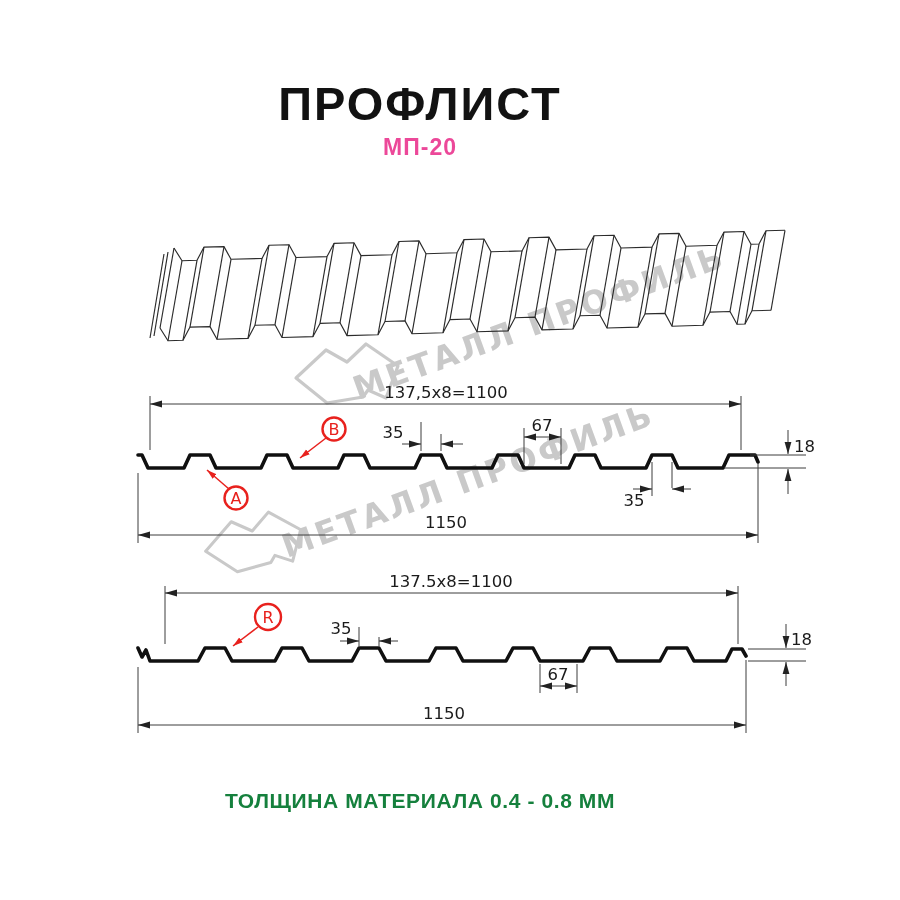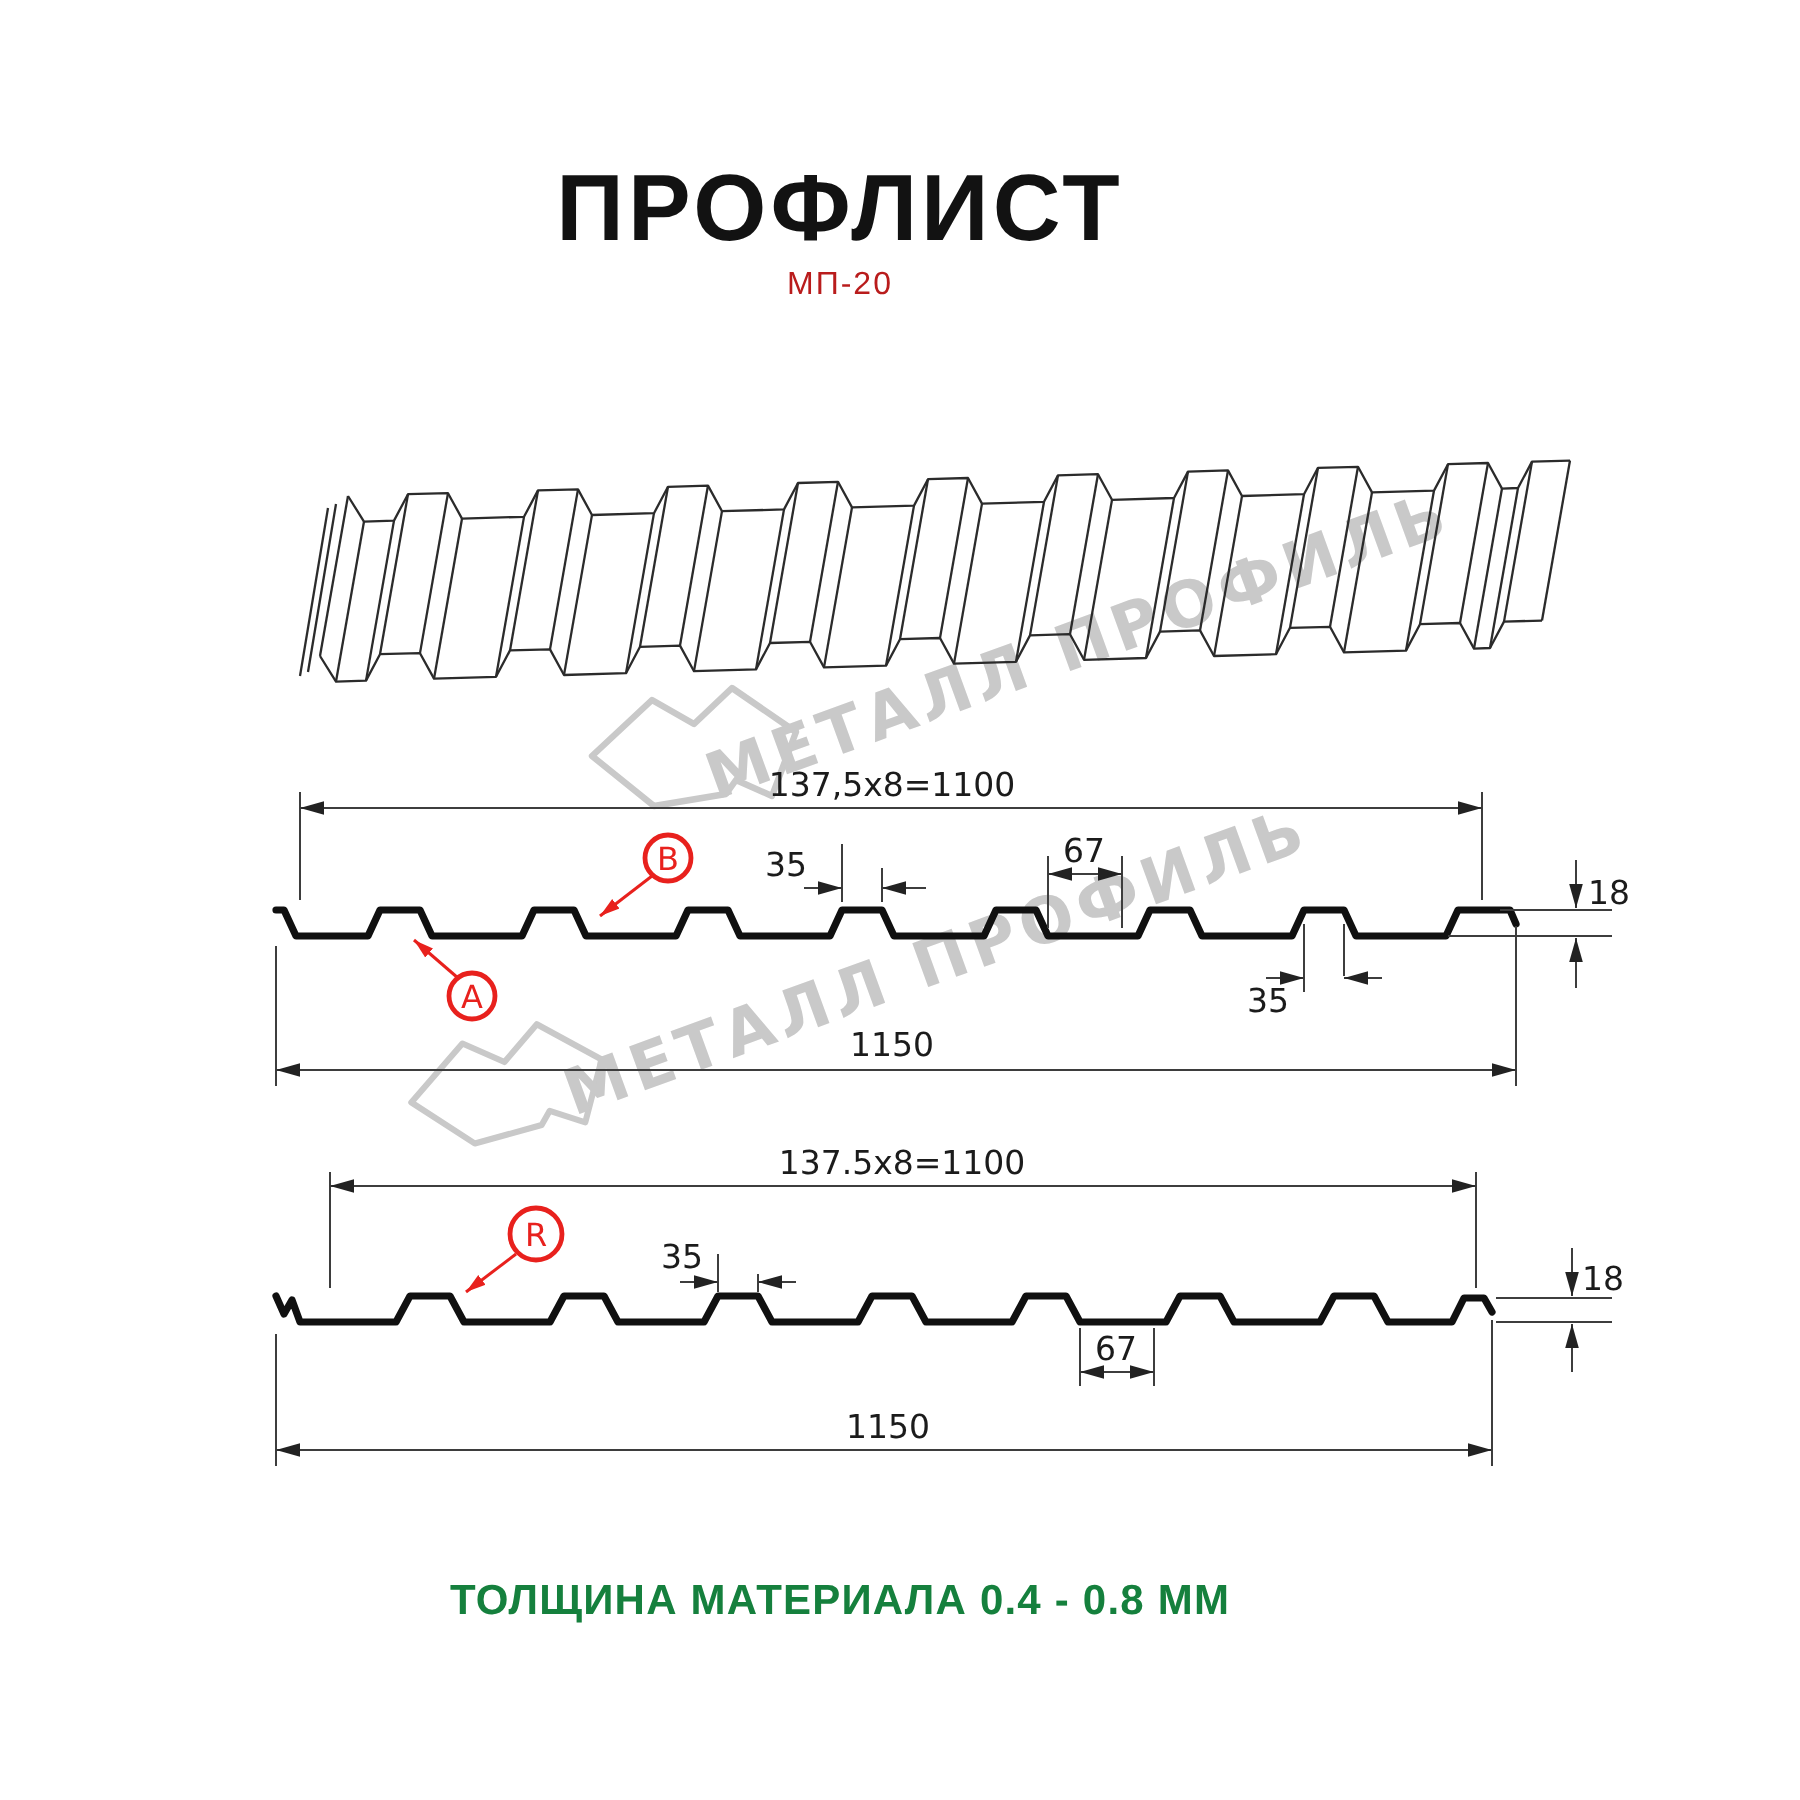--- a/index.html
+++ b/index.html
@@ -1,21 +1,21 @@
 <!DOCTYPE html>
 <html><head>
 <meta charset="utf-8">
 <style>
   html,body{margin:0;padding:0;background:#ffffff;}
   .canvas{position:relative;width:840px;height:900px;background:#fff;overflow:hidden;
           font-family:"Liberation Sans", sans-serif;}
   .title{position:absolute;top:76px;left:0;width:100%;text-align:center;
          font-size:47px;font-weight:800;letter-spacing:2px;color:#121212;}
   .subtitle{position:absolute;top:134px;left:0;width:100%;text-align:center;
-         font-size:16px;font-weight:400;letter-spacing:1px;color:#b91c1c;}
+         font-size:23px;font-weight:700;letter-spacing:1px;color:#ec4899;}
   .footer{position:absolute;top:789px;left:0;width:100%;text-align:center;
          font-size:21px;font-weight:700;letter-spacing:0.6px;color:#15803d;}
   svg{position:absolute;left:0;top:0;}
   .thin{stroke:#3d3d3d;stroke-width:1;fill:none;}
   .prof{stroke:#101010;stroke-width:3.6;fill:none;stroke-linejoin:round;stroke-linecap:round;}
   .p3d{stroke:#2b2b2b;stroke-width:1.15;fill:none;stroke-linejoin:round;}
   .dimtxt{font-family:"DejaVu Sans", sans-serif;font-size:16.5px;fill:#1b1b1b;}
   .red{stroke:#e8211d;fill:none;}
   .redtxt{font-family:"DejaVu Sans", sans-serif;font-size:16px;fill:#e8211d;}
   .wm{fill:#c9c9c9;font-family:"DejaVu Sans", sans-serif;font-weight:bold;

